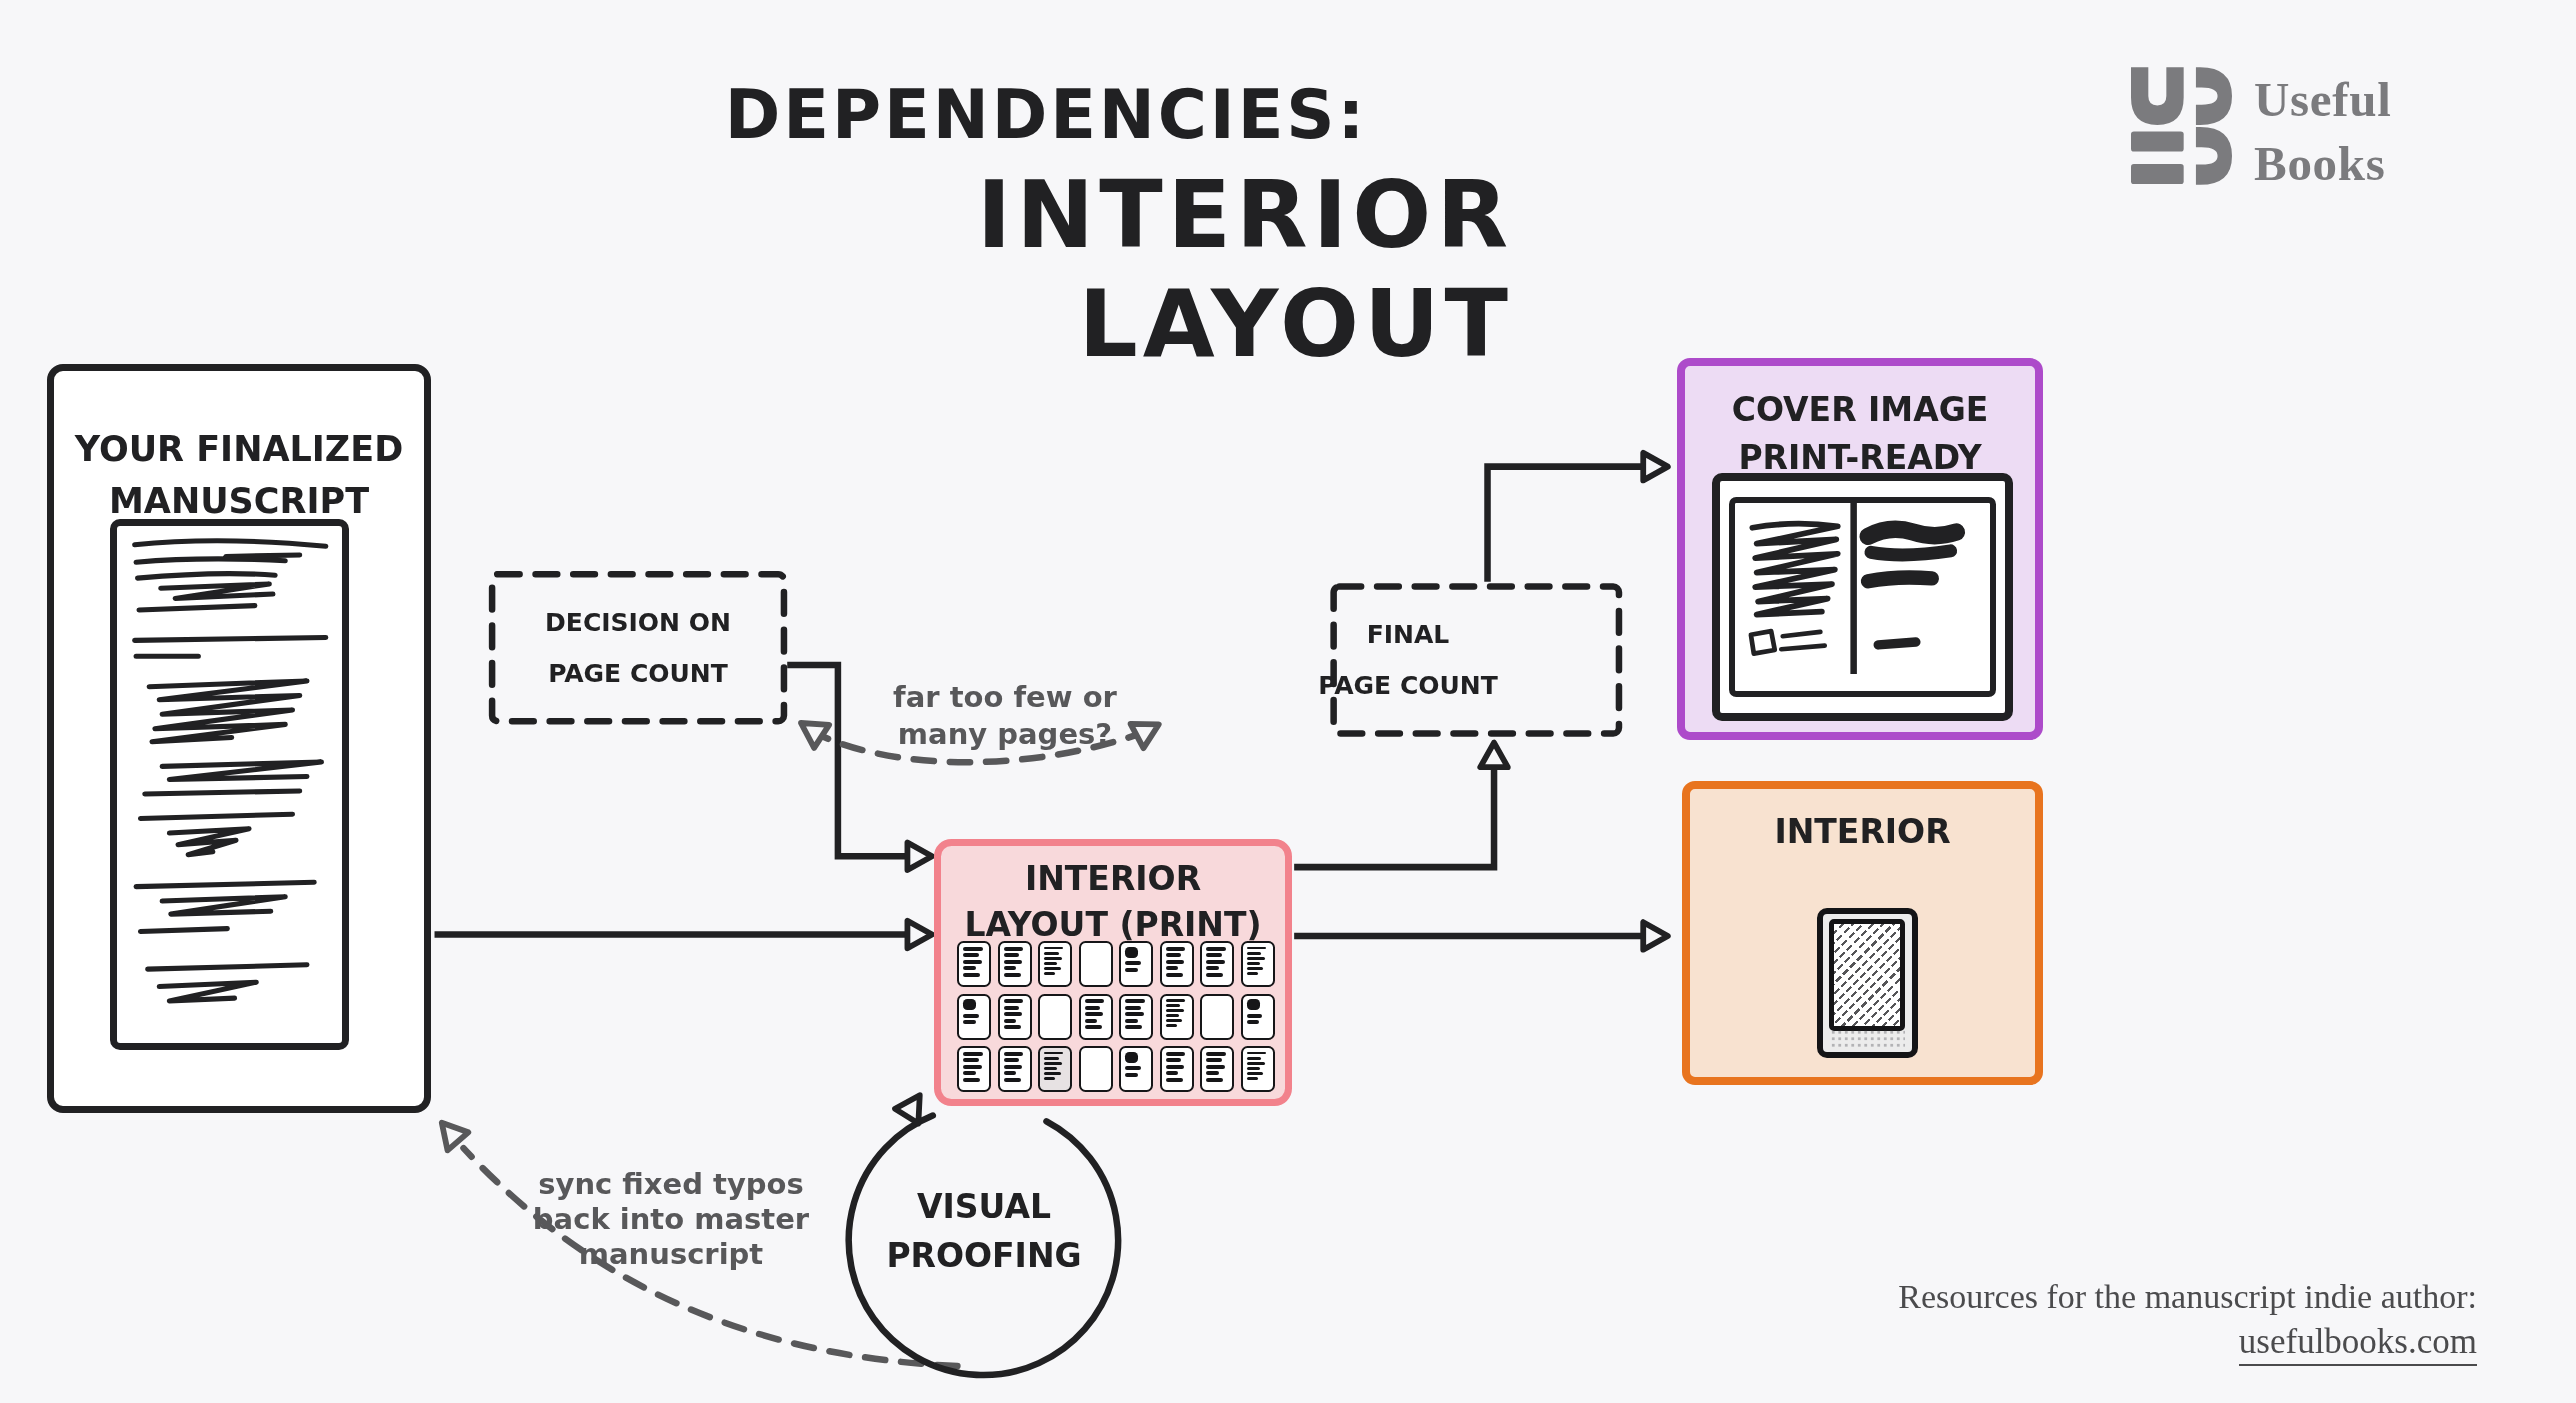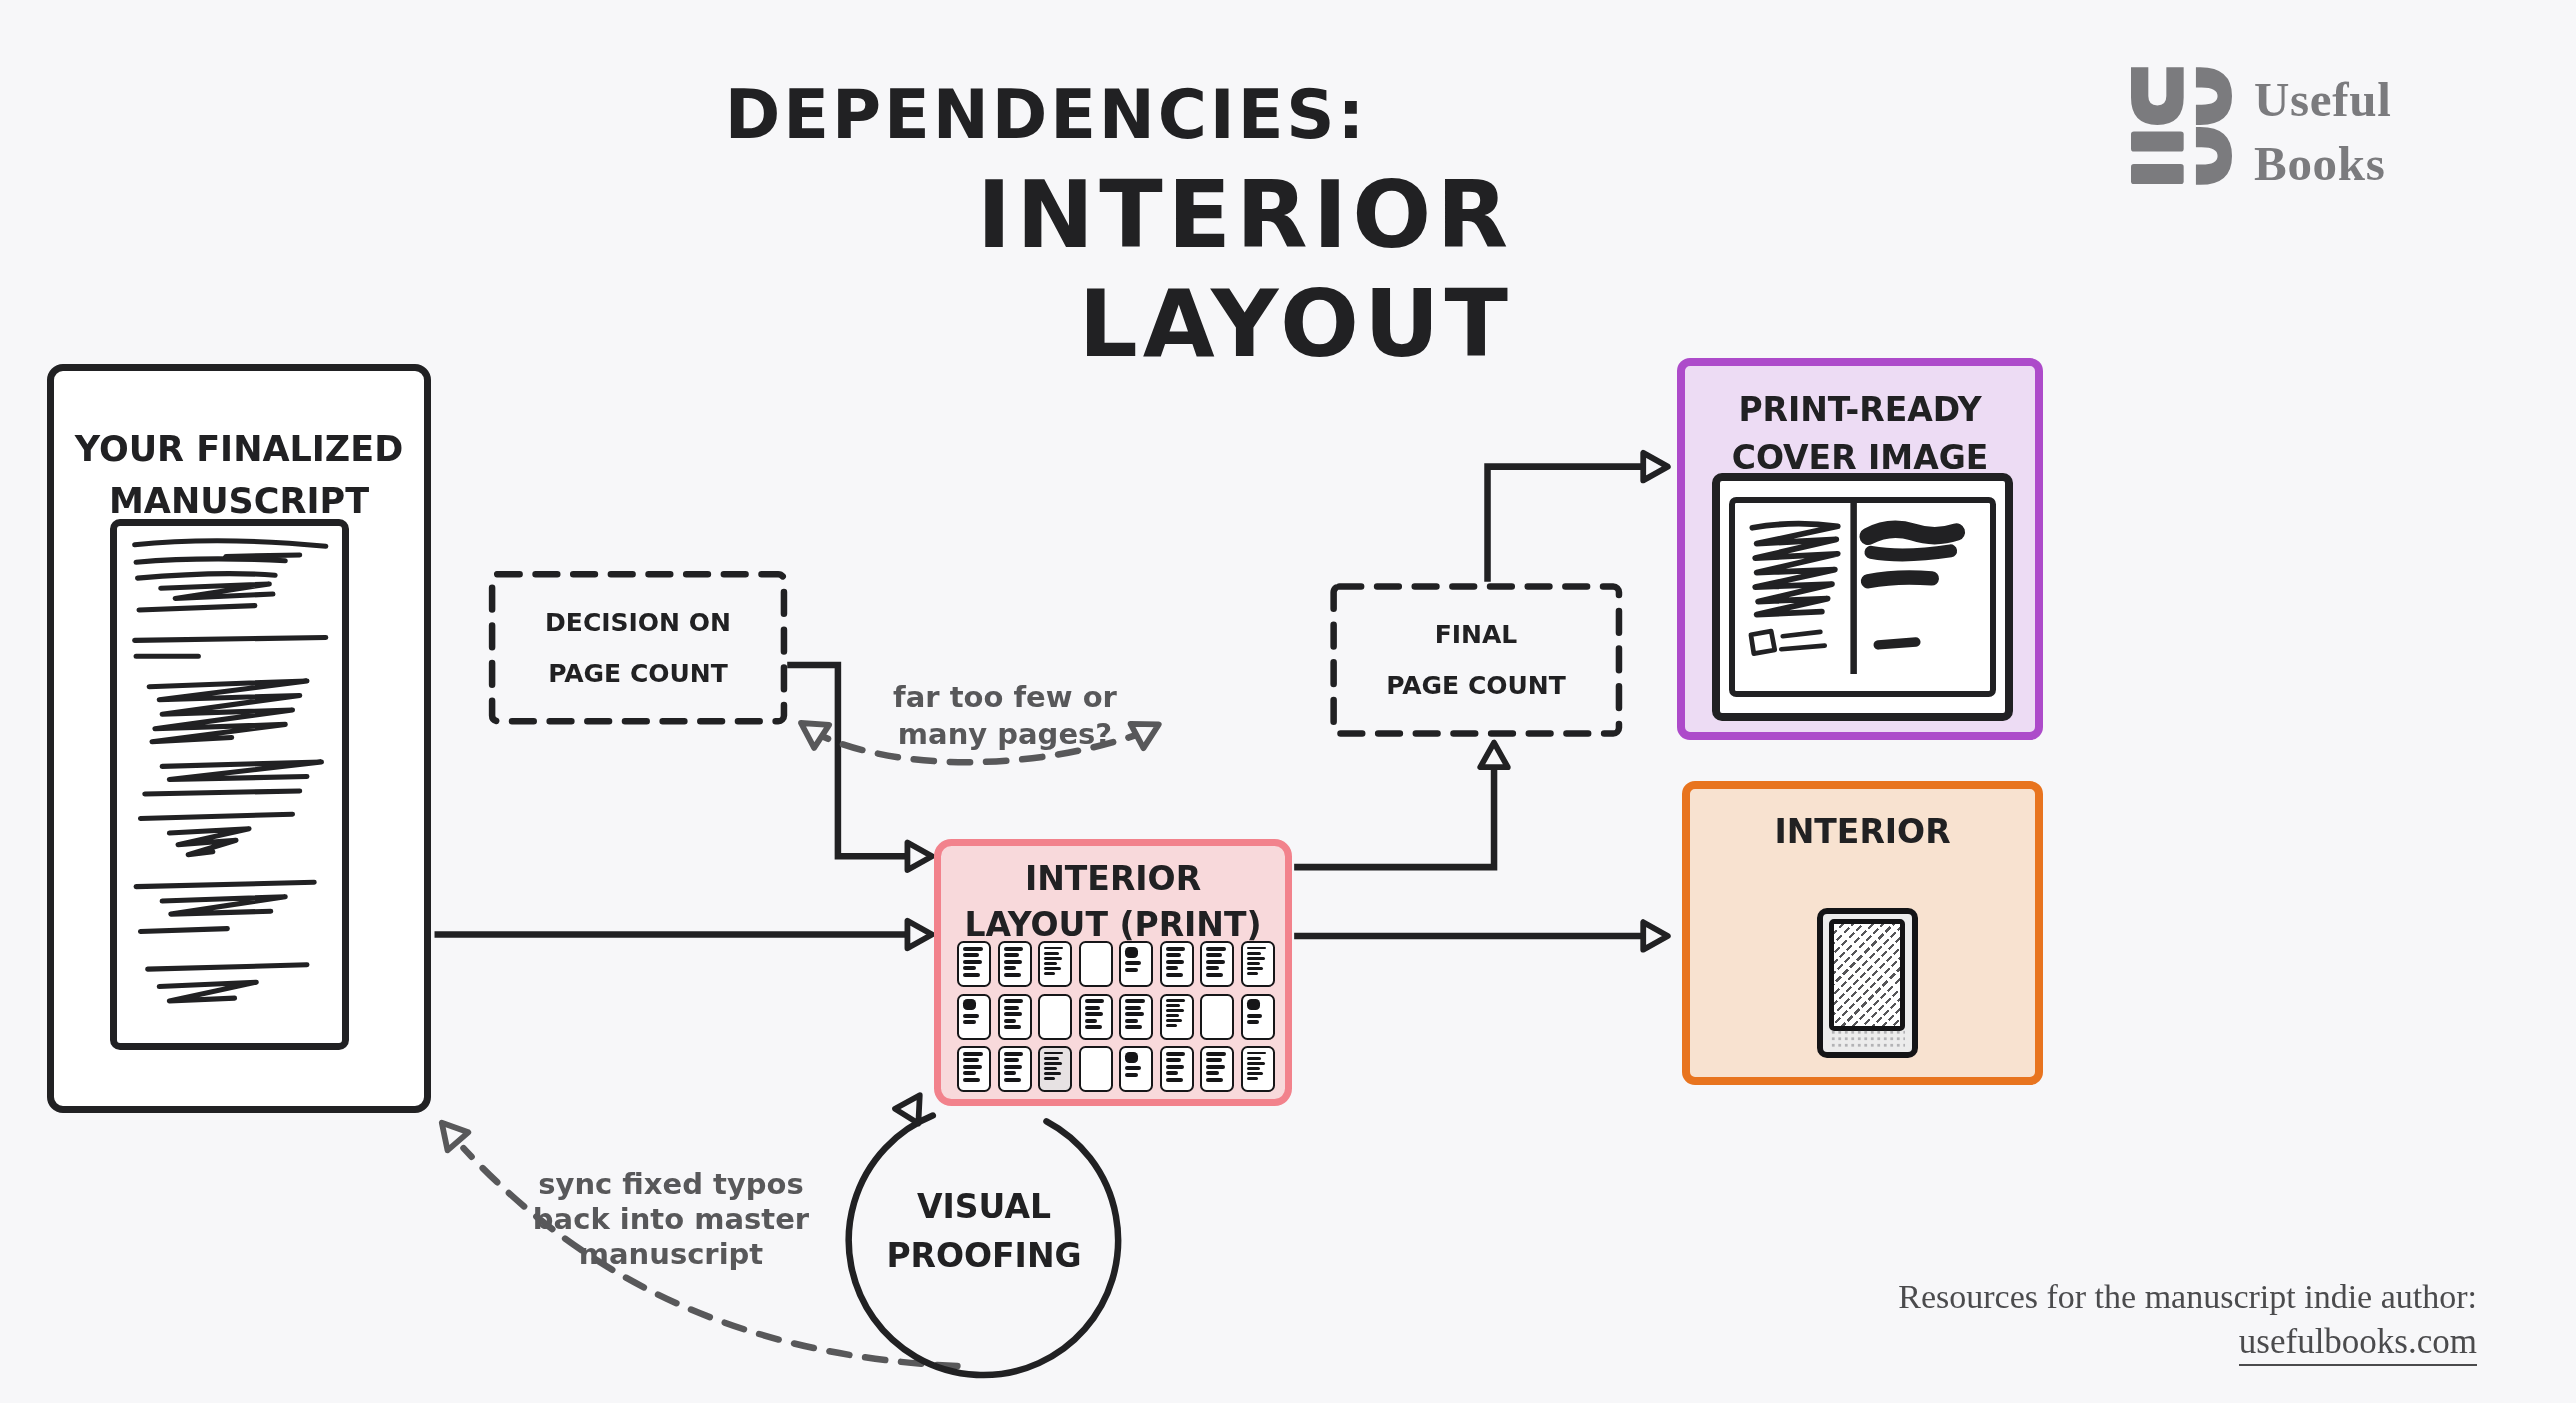--- a/index.html
+++ b/index.html
@@ -18,21 +18,21 @@
              font-size:49px;font-weight:700;line-height:64px;letter-spacing:0.7px;}
   
   .node-title{font-weight:700;color:#212123;text-align:center;}
   .manuscript-box{left:47px;top:364px;width:370px;height:735px;background:#ffffff;
                   border:7.2px solid #212123;border-radius:16px;}
   .manuscript-box .node-title{padding-top:52px;font-size:35px;line-height:52px;}
   .manuscript-page{left:56px;top:148px;width:225px;height:517px;background:#ffffff;
                    border:7.2px solid #212123;border-radius:10px;}
   .dashed-label{display:flex;flex-direction:column;justify-content:center;align-items:center;}
   .decision-label{left:489px;top:571px;width:298px;height:154px;}
-  .final-label{left:1330px;top:583px;width:292px;height:154px;}
+  .final-label{left:1262px;top:583px;width:292px;height:154px;}
   .dashed-label .node-title{font-size:25px;line-height:51px;}
   .print-box{left:934px;top:839px;width:344px;height:253px;background:#f8d9db;
              border:7.2px solid #f2828c;border-radius:17.4px;}
   .print-box .node-title{padding-top:10px;font-size:33px;line-height:46px;}
   .page-grid{left:16px;top:95px;width:318px;height:152px;display:grid;
              grid-template-columns:repeat(8,34px);grid-template-rows:repeat(3,46px);gap:6.5px;}
   .mini-page{box-sizing:border-box;width:34px;height:46px;background:#ffffff;border:2.9px solid #161618;
              border-radius:6.5px;padding:3.6px 4.3px;display:flex;flex-direction:column;gap:2.2px;overflow:hidden;}
   .mini-page.dense2{background:#e7e2e3;}
   .mini-bar{background:#161618;border-radius:2.2px;flex:none;}
@@ -301,22 +301,22 @@
         <div class="mini-bar" style="width: 84%; height: 2.9px;"></div>
         <div class="mini-bar" style="width: 60%; height: 2.9px;"></div>
         <div class="mini-bar" style="width: 78%; height: 2.9px;"></div>
         <div class="mini-bar" style="width: 52%; height: 2.9px;"></div>
       </div>
     </div>
 </div>
 
 <div class="abs cover-box node">
   <div class="node-title">
+    <div>COVER IMAGE</div>
     <div>PRINT-READY</div>
-    <div>COVER IMAGE</div>
   </div>
   <div class="abs book-outer">
     <div class="book-inner">
       <svg width="238" height="171" viewBox="0 0 329 236" fill="none" stroke="#212123" stroke-linecap="round" stroke-linejoin="round">
         <path d="M164,0 V236" stroke-width="9"></path>
         <path d="M24,34 Q80,24 142,32 L30,56 L140,50 L28,76 L142,70 L30,96 L138,92 L28,116 L134,112 L32,136 L128,132 L30,154 L120,150" stroke-width="8"></path>
         <path d="M22,182 l28,-5 l5,26 l-29,5 z" stroke-width="6.5"></path>
         <path d="M66,184 L118,178 M64,202 L124,197" stroke-width="6.5"></path>
         <path d="M184,46 Q214,30 246,40 Q276,50 306,40" stroke-width="24"></path>
         <path d="M188,68 Q232,76 298,66" stroke-width="18"></path>

